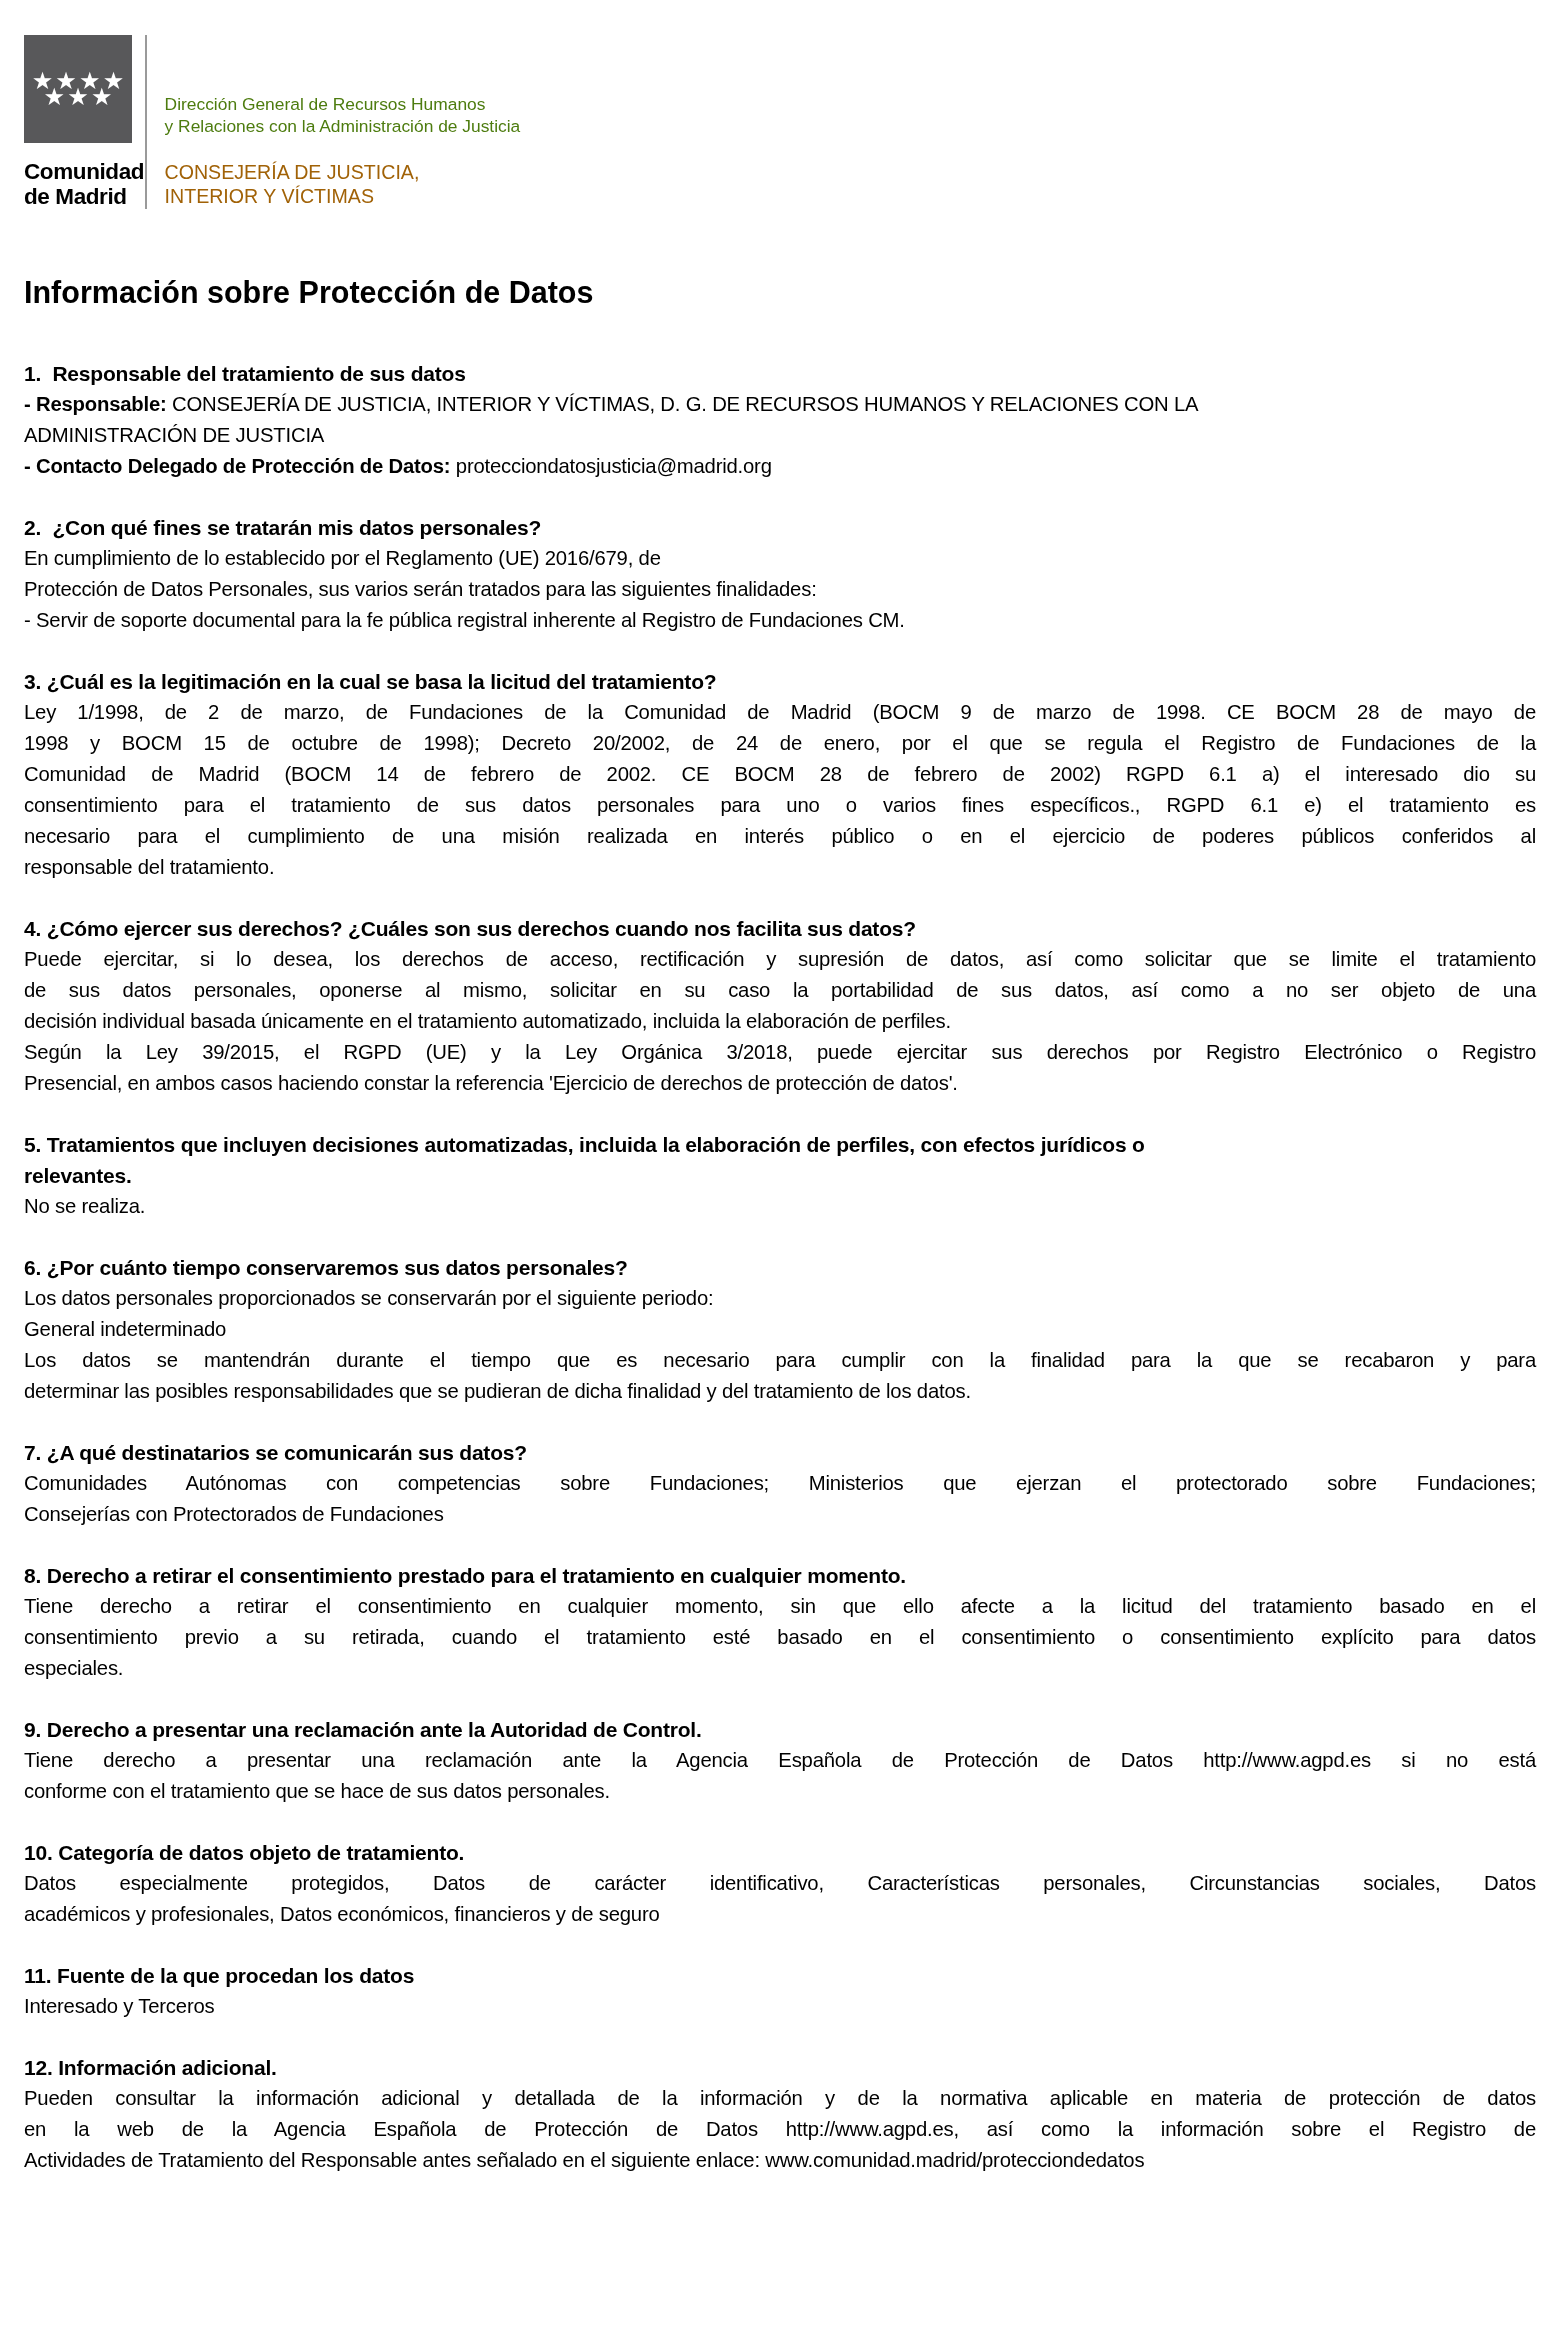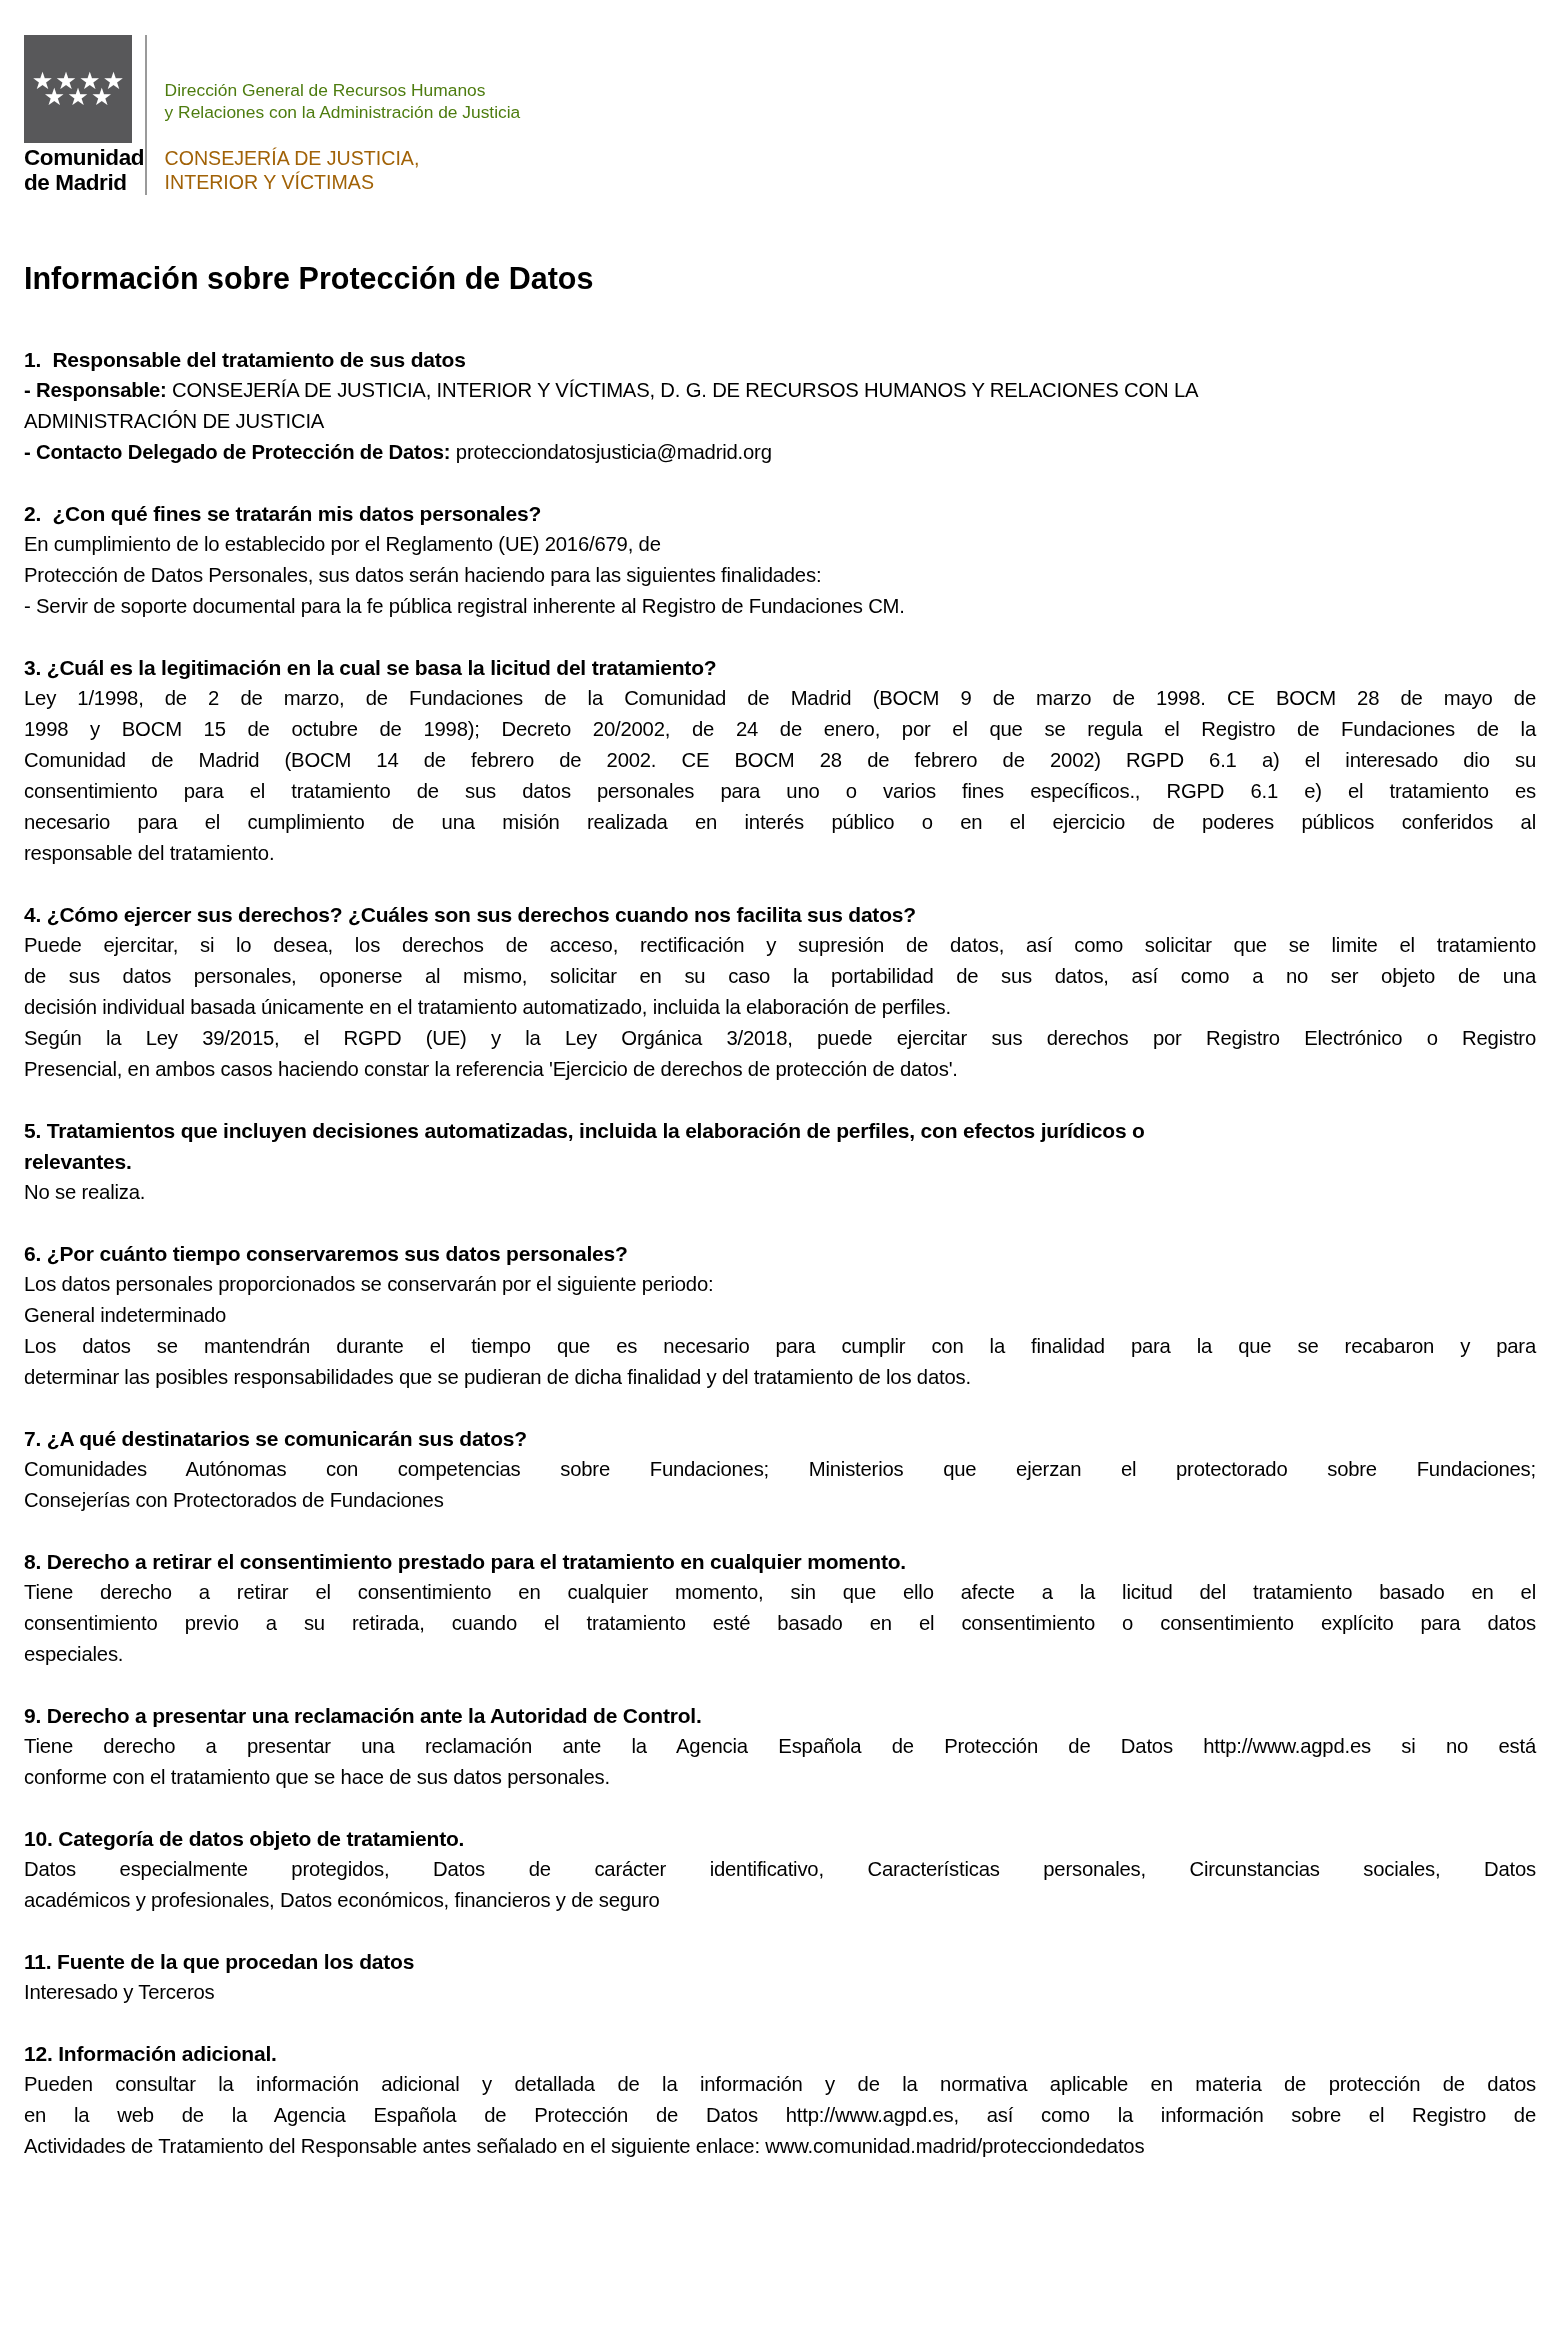--- a/index.html
+++ b/index.html
@@ -15,21 +15,21 @@
 
   
   header { display: flex; align-items: stretch; min-height: 160px; }
   .logo-block { width: 110px; flex: 0 0 auto; }
   .logo-square {
     width: 108px; height: 108px; background: #58585a;
     display: flex; flex-direction: column; align-items: center; justify-content: center;
   }
   .stars { color: #ffffff; font-size: 24px; line-height: 1; letter-spacing: 2.2px; text-indent: 2.2px; }
   .stars.row2 { margin-top: -8px; }
-  .logo-word { margin-top: 2px; font-weight: bold; font-size: 22.5px; line-height: 25px; letter-spacing: -0.4px; }
+  .logo-word { margin-top: 16px; font-weight: bold; font-size: 22.5px; line-height: 25px; letter-spacing: -0.4px; }
   .hdr-divider { width: 2.2px; background: #9a9a9a; margin-left: 11px; flex: 0 0 auto; }
   .org-block { margin-left: 17.4px; display: flex; flex-direction: column; justify-content: flex-end; padding-bottom: 1.5px; }
   .org-dept { color: #4d7c0f; font-size: 17.4px; line-height: 22.5px; }
   .org-cons { color: #a16207; font-size: 19.6px; line-height: 24px; margin-top: 22px; }
 
   
   h1 { margin: 65px 0 0 0; font-size: 30.5px; line-height: 36px; font-weight: bold; }
 
   
   .sec { margin-top: 30px; }
@@ -80,21 +80,21 @@
   <section class="sec">
     <h2>1.&nbsp; Responsable del tratamiento de sus datos</h2>
     <div class="labeled"><span class="lbl">- Responsable:</span><span class="val"> CONSEJERÍA DE JUSTICIA, INTERIOR Y VÍCTIMAS, D. G. DE RECURSOS HUMANOS Y RELACIONES CON LA
 ADMINISTRACIÓN DE JUSTICIA</span></div>
     <div class="labeled"><span class="lbl">- Contacto Delegado de Protección de Datos:</span><span class="val"> protecciondatosjusticia@madrid.org</span></div>
   </section>
 
   <section class="sec">
     <h2>2.&nbsp; ¿Con qué fines se tratarán mis datos personales?</h2>
     <div class="line">En cumplimiento de lo establecido por el Reglamento (UE) 2016/679, de</div>
-    <div class="line">Protección de Datos Personales, sus datos serán haciendo para las siguientes finalidades:</div>
+    <div class="line">Protección de Datos Personales, sus varios serán tratados para las siguientes finalidades:</div>
     <div class="line">- Servir de soporte documental para la fe pública registral inherente al Registro de Fundaciones CM.</div>
   </section>
 
   <section class="sec">
     <h2>3. ¿Cuál es la legitimación en la cual se basa la licitud del tratamiento?</h2>
     <div class="jline">Ley 1/1998, de 2 de marzo, de Fundaciones de la Comunidad de Madrid (BOCM 9 de marzo de 1998. CE BOCM 28 de mayo de</div>
     <div class="jline">1998 y BOCM 15 de octubre de 1998); Decreto 20/2002, de 24 de enero, por el que se regula el Registro de Fundaciones de la</div>
     <div class="jline">Comunidad de Madrid (BOCM 14 de febrero de 2002. CE BOCM 28 de febrero de 2002) RGPD 6.1 a) el interesado dio su</div>
     <div class="jline">consentimiento para el tratamiento de sus datos personales para uno o varios fines específicos., RGPD 6.1 e) el tratamiento es</div>
     <div class="jline">necesario para el cumplimiento de una misión realizada en interés público o en el ejercicio de poderes públicos conferidos al</div>

